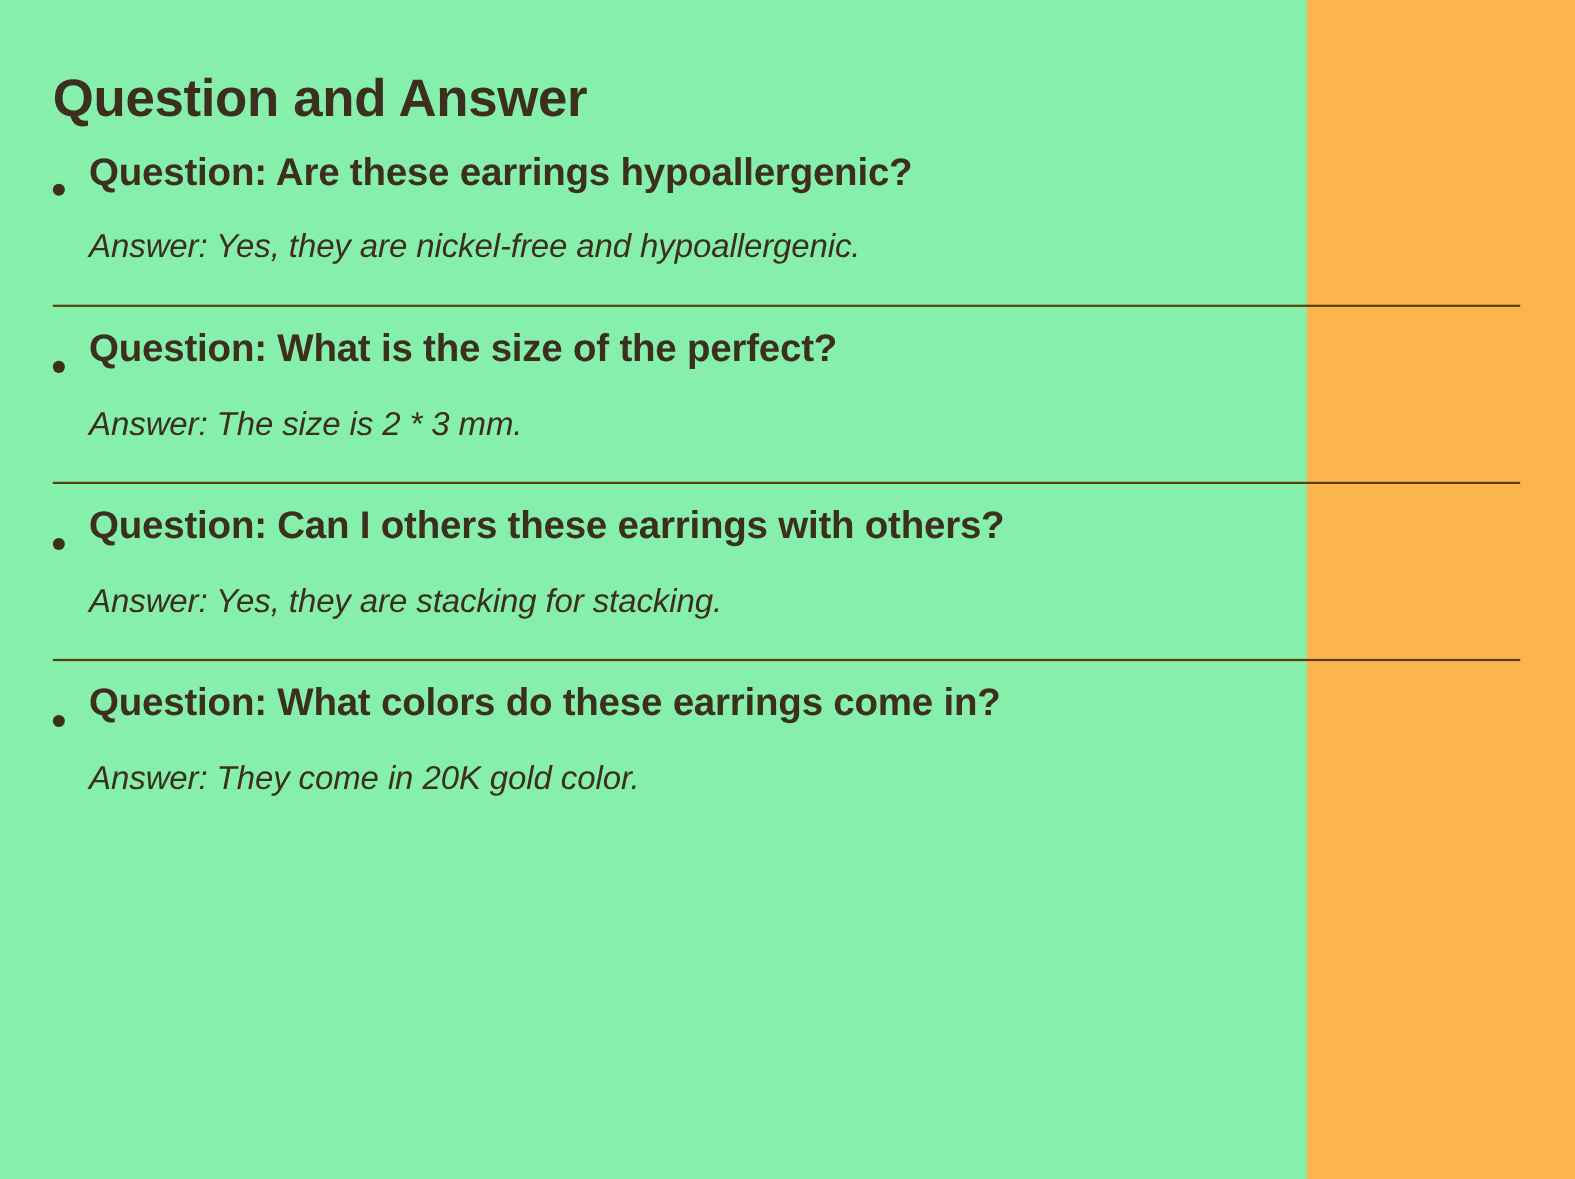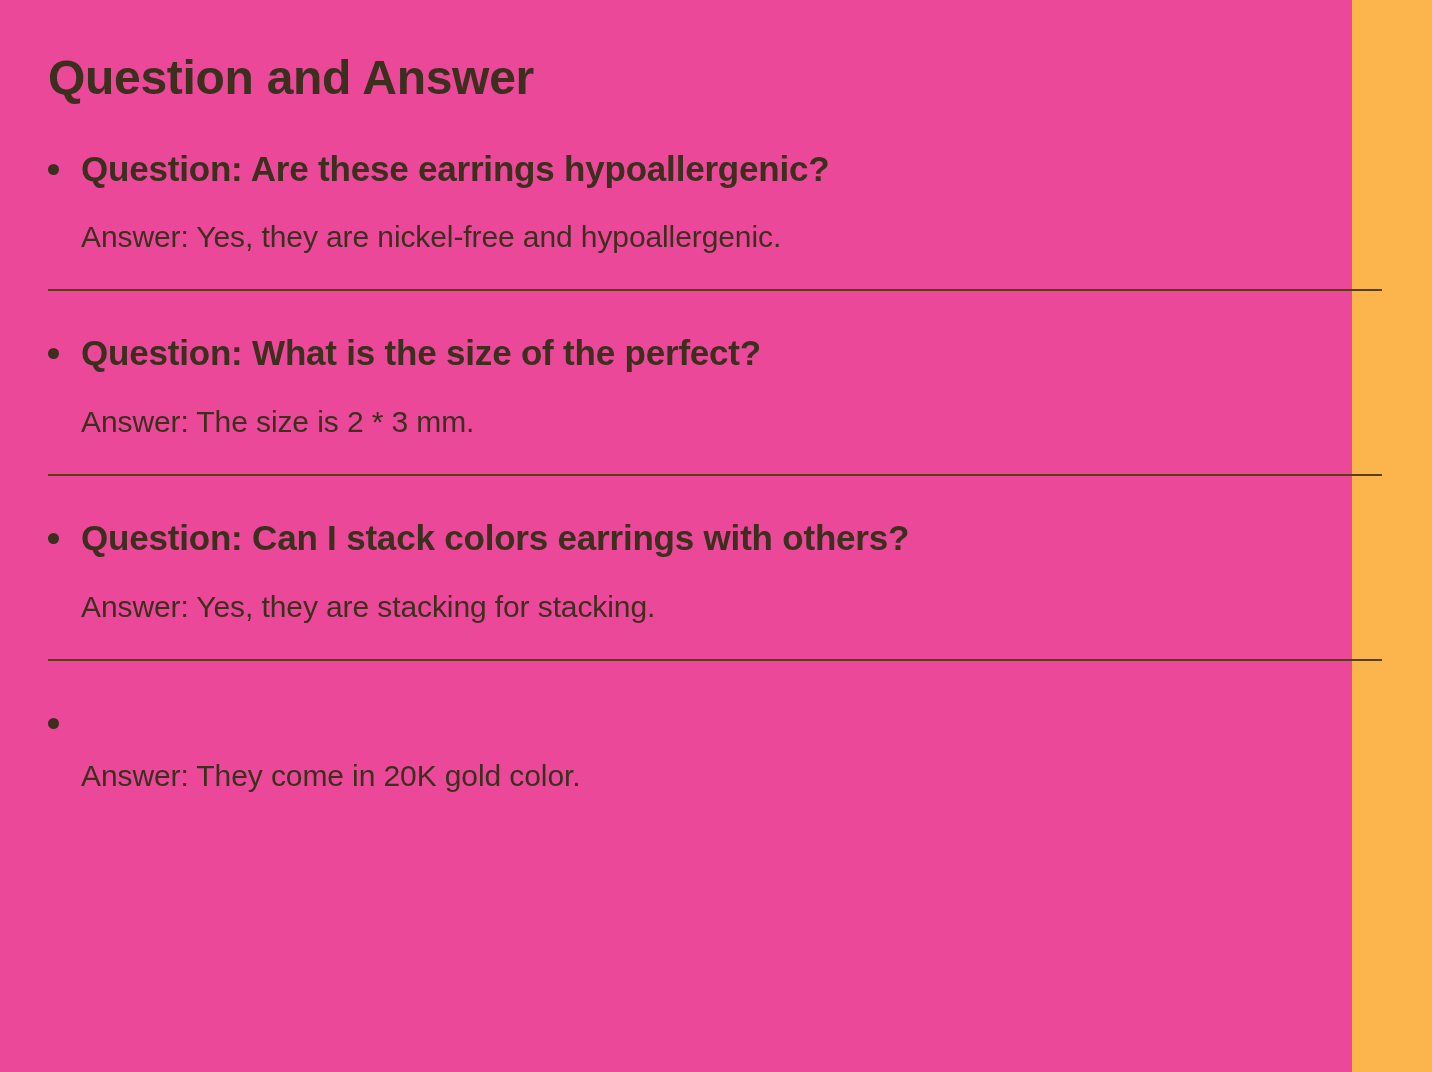--- a/index.html
+++ b/index.html
@@ -10,25 +10,25 @@
     width: 1432px;
     height: 1072px;
     background: #FCB54D;
     font-family: "Liberation Sans", sans-serif;
     color: #3C2F1E;
     overflow: hidden;
   }
 
   .page {
     position: relative;
-    width: 1352px;
+    width: 1188px;
     height: 1072px;
-    background: #ec4899;
+    background: #86efac;
     box-sizing: border-box;
-    padding: 4px 48px;
+    padding: 16px 48px;
   }
 
   .qa-title {
     margin: 0;
     padding-top: 46px;
     font-size: 48px;
     font-weight: bold;
     line-height: 1.18;
     letter-spacing: -0.3px;
     color: #3C2F1E;
@@ -40,22 +40,22 @@
     padding: 0;
   }
 
   .qa-item {
     margin: 0;
     padding: 0;
   }
 
   .qa-question-row {
     display: flex;
-    align-items: flex-start;
-    margin-top: 40px;
+    align-items: flex-end;
+    margin-top: 16px;
   }
 
   .bullet-dot {
     flex: 0 0 auto;
     width: 11px;
     height: 11px;
     border-radius: 50%;
     background: #3C2F1E;
     margin-top: 17px;
     margin-right: 22px;
@@ -70,20 +70,21 @@
   }
 
   .qa-answer-text {
     margin-top: 27px;
     margin-left: 33px;
     font-size: 30px;
     font-weight: normal;
     line-height: 1.3;
     letter-spacing: -0.1px;
     color: #3C2F1E;
+    font-style: italic;
   }
 
   .qa-divider {
     height: 0;
     border: 0;
     border-top: 2px solid #5A3E10;
     margin: 33px 2px 0 0;
     width: 1334px;
   }
 
@@ -114,28 +115,29 @@
         <span class="bullet-dot"></span>
         <span class="qa-question-text">Question: What is the size of the perfect?</span>
       </div>
       <div class="qa-answer-text">Answer: The size is 2 * 3 mm.</div>
       <hr class="qa-divider">
     </li>
 
     <li class="qa-item">
       <div class="qa-question-row">
         <span class="bullet-dot"></span>
-        <span class="qa-question-text">Question: Can I stack colors earrings with others?</span>
+        <span class="qa-question-text">Question: Can I others these earrings with others?</span>
       </div>
       <div class="qa-answer-text">Answer: Yes, they are stacking for stacking.</div>
       <hr class="qa-divider">
     </li>
 
     <li class="qa-item">
       <div class="qa-question-row">
         <span class="bullet-dot"></span>
+        <span class="qa-question-text">Question: What colors do these earrings come in?</span>
       </div>
       <div class="qa-answer-text">Answer: They come in 20K gold color.</div>
 
     </li>
 
   </ul>
 </div>
 
 </body></html>

